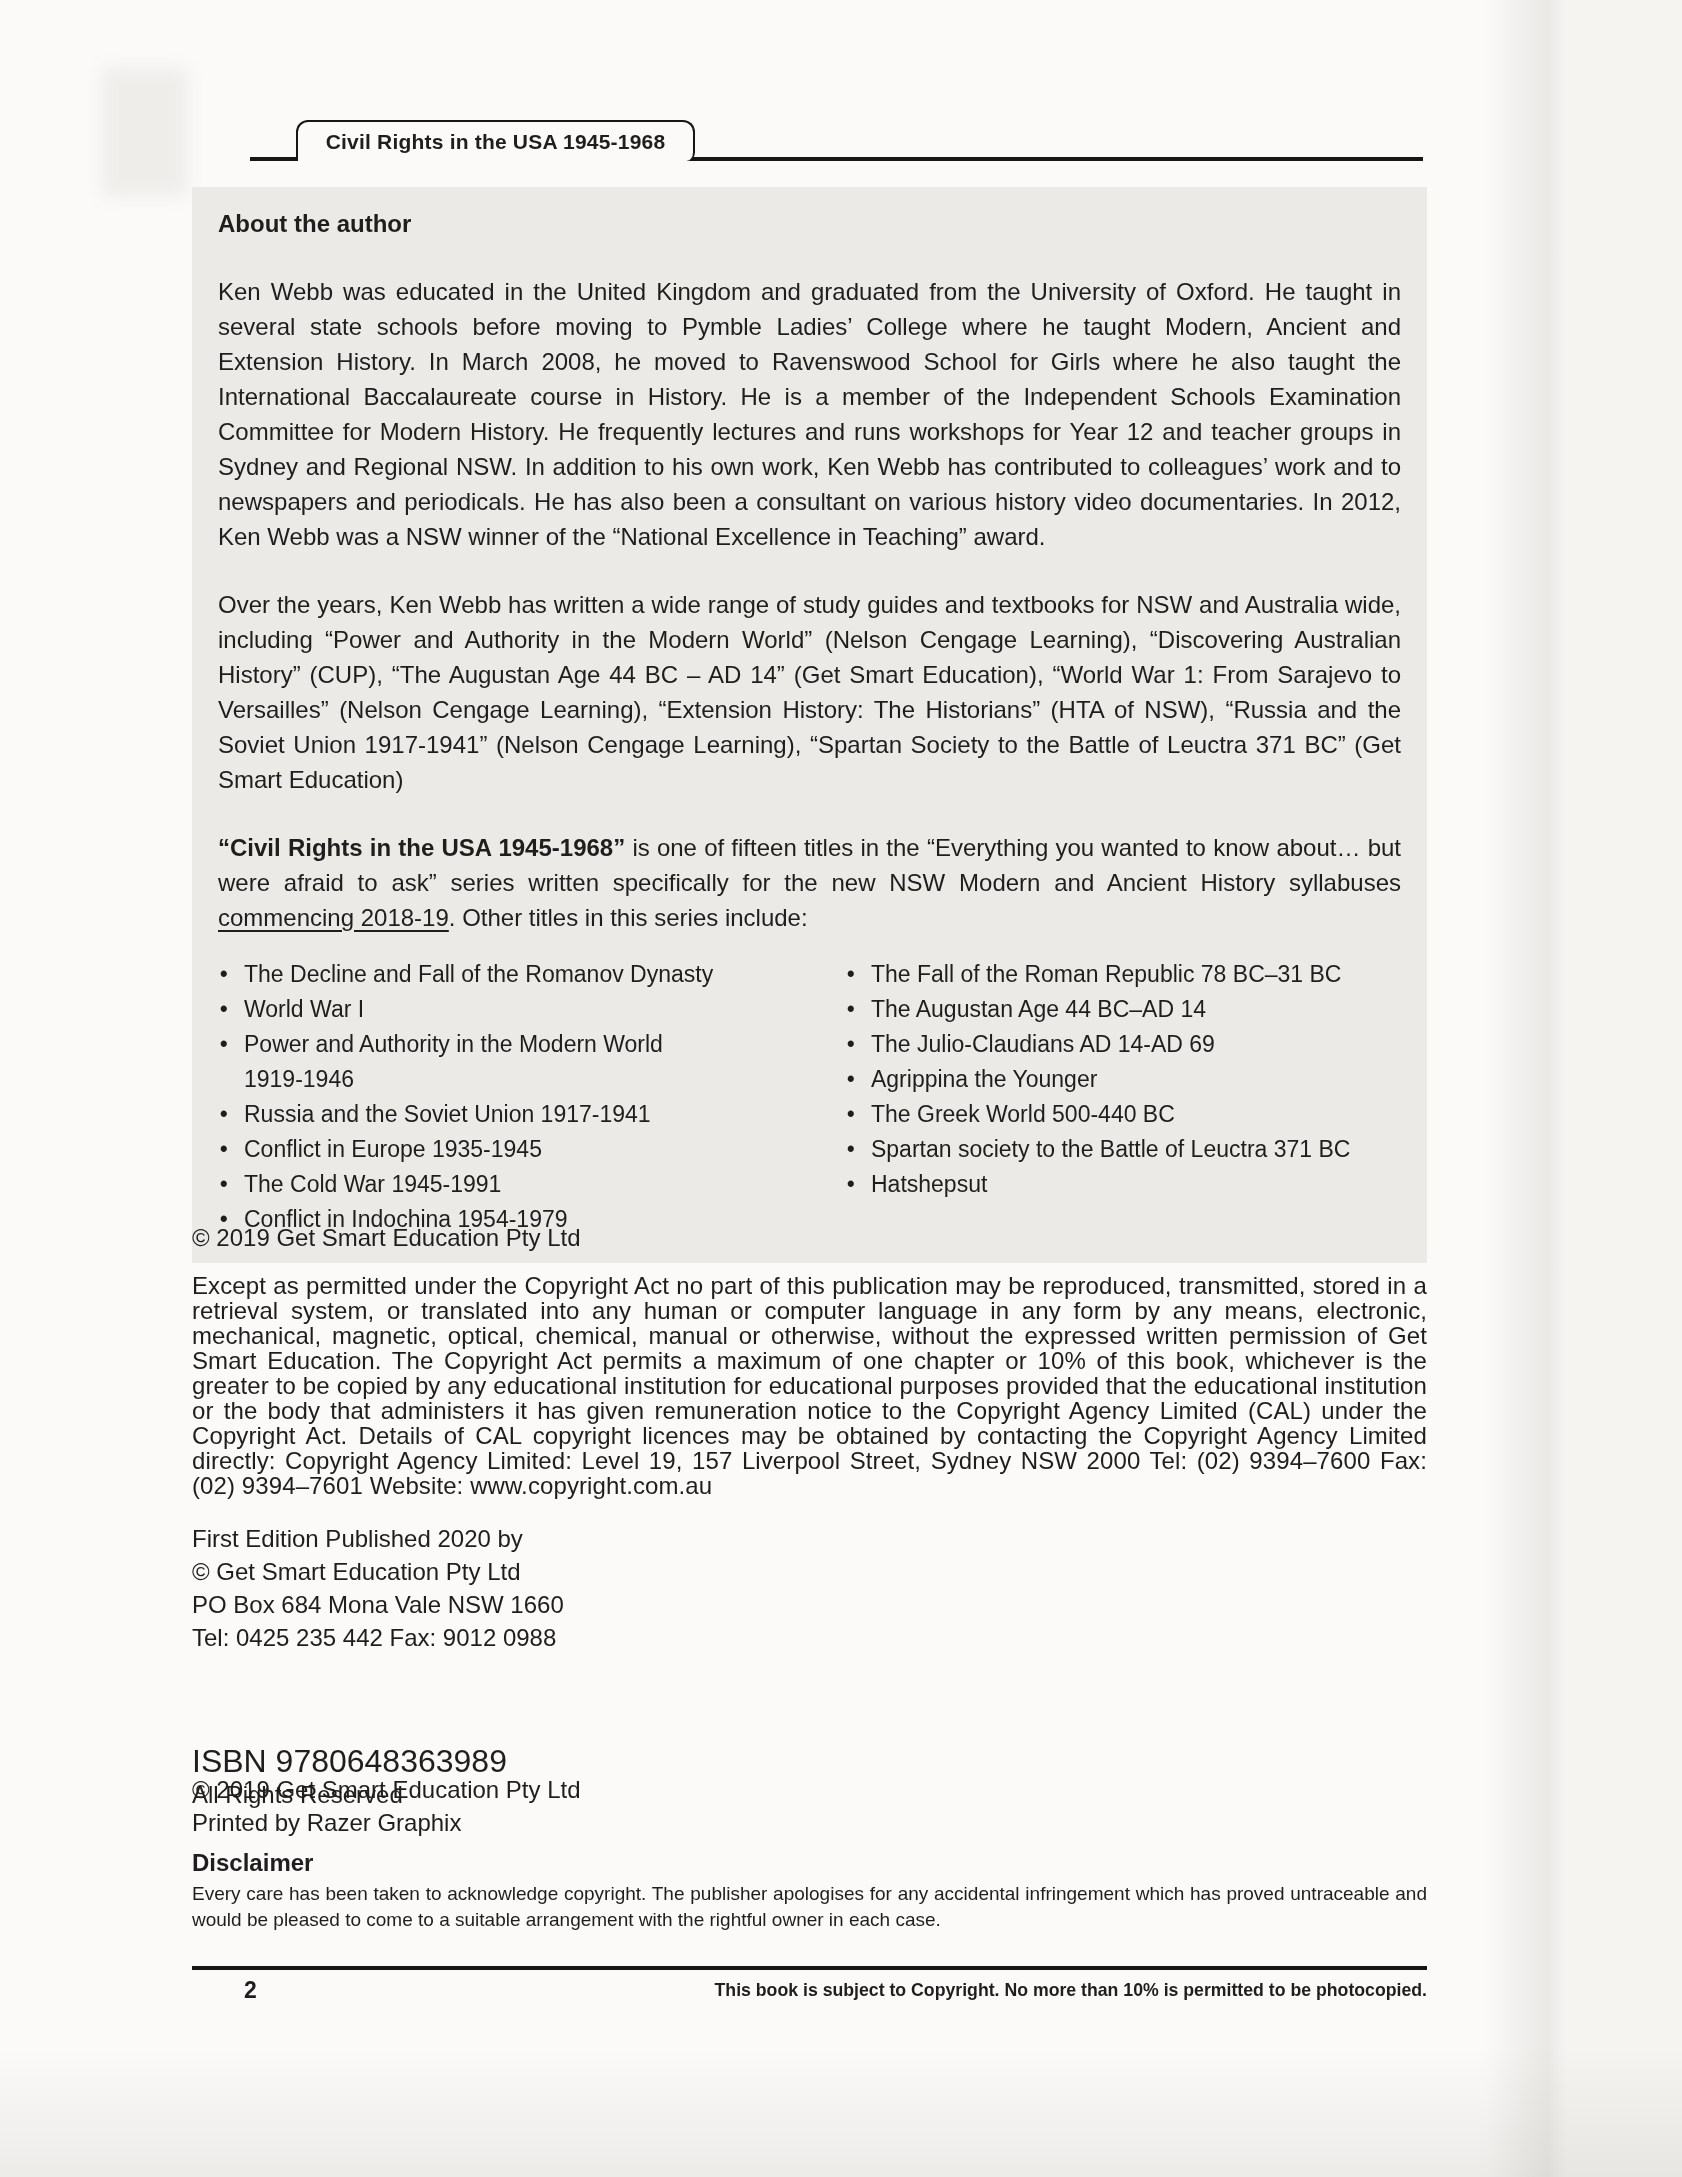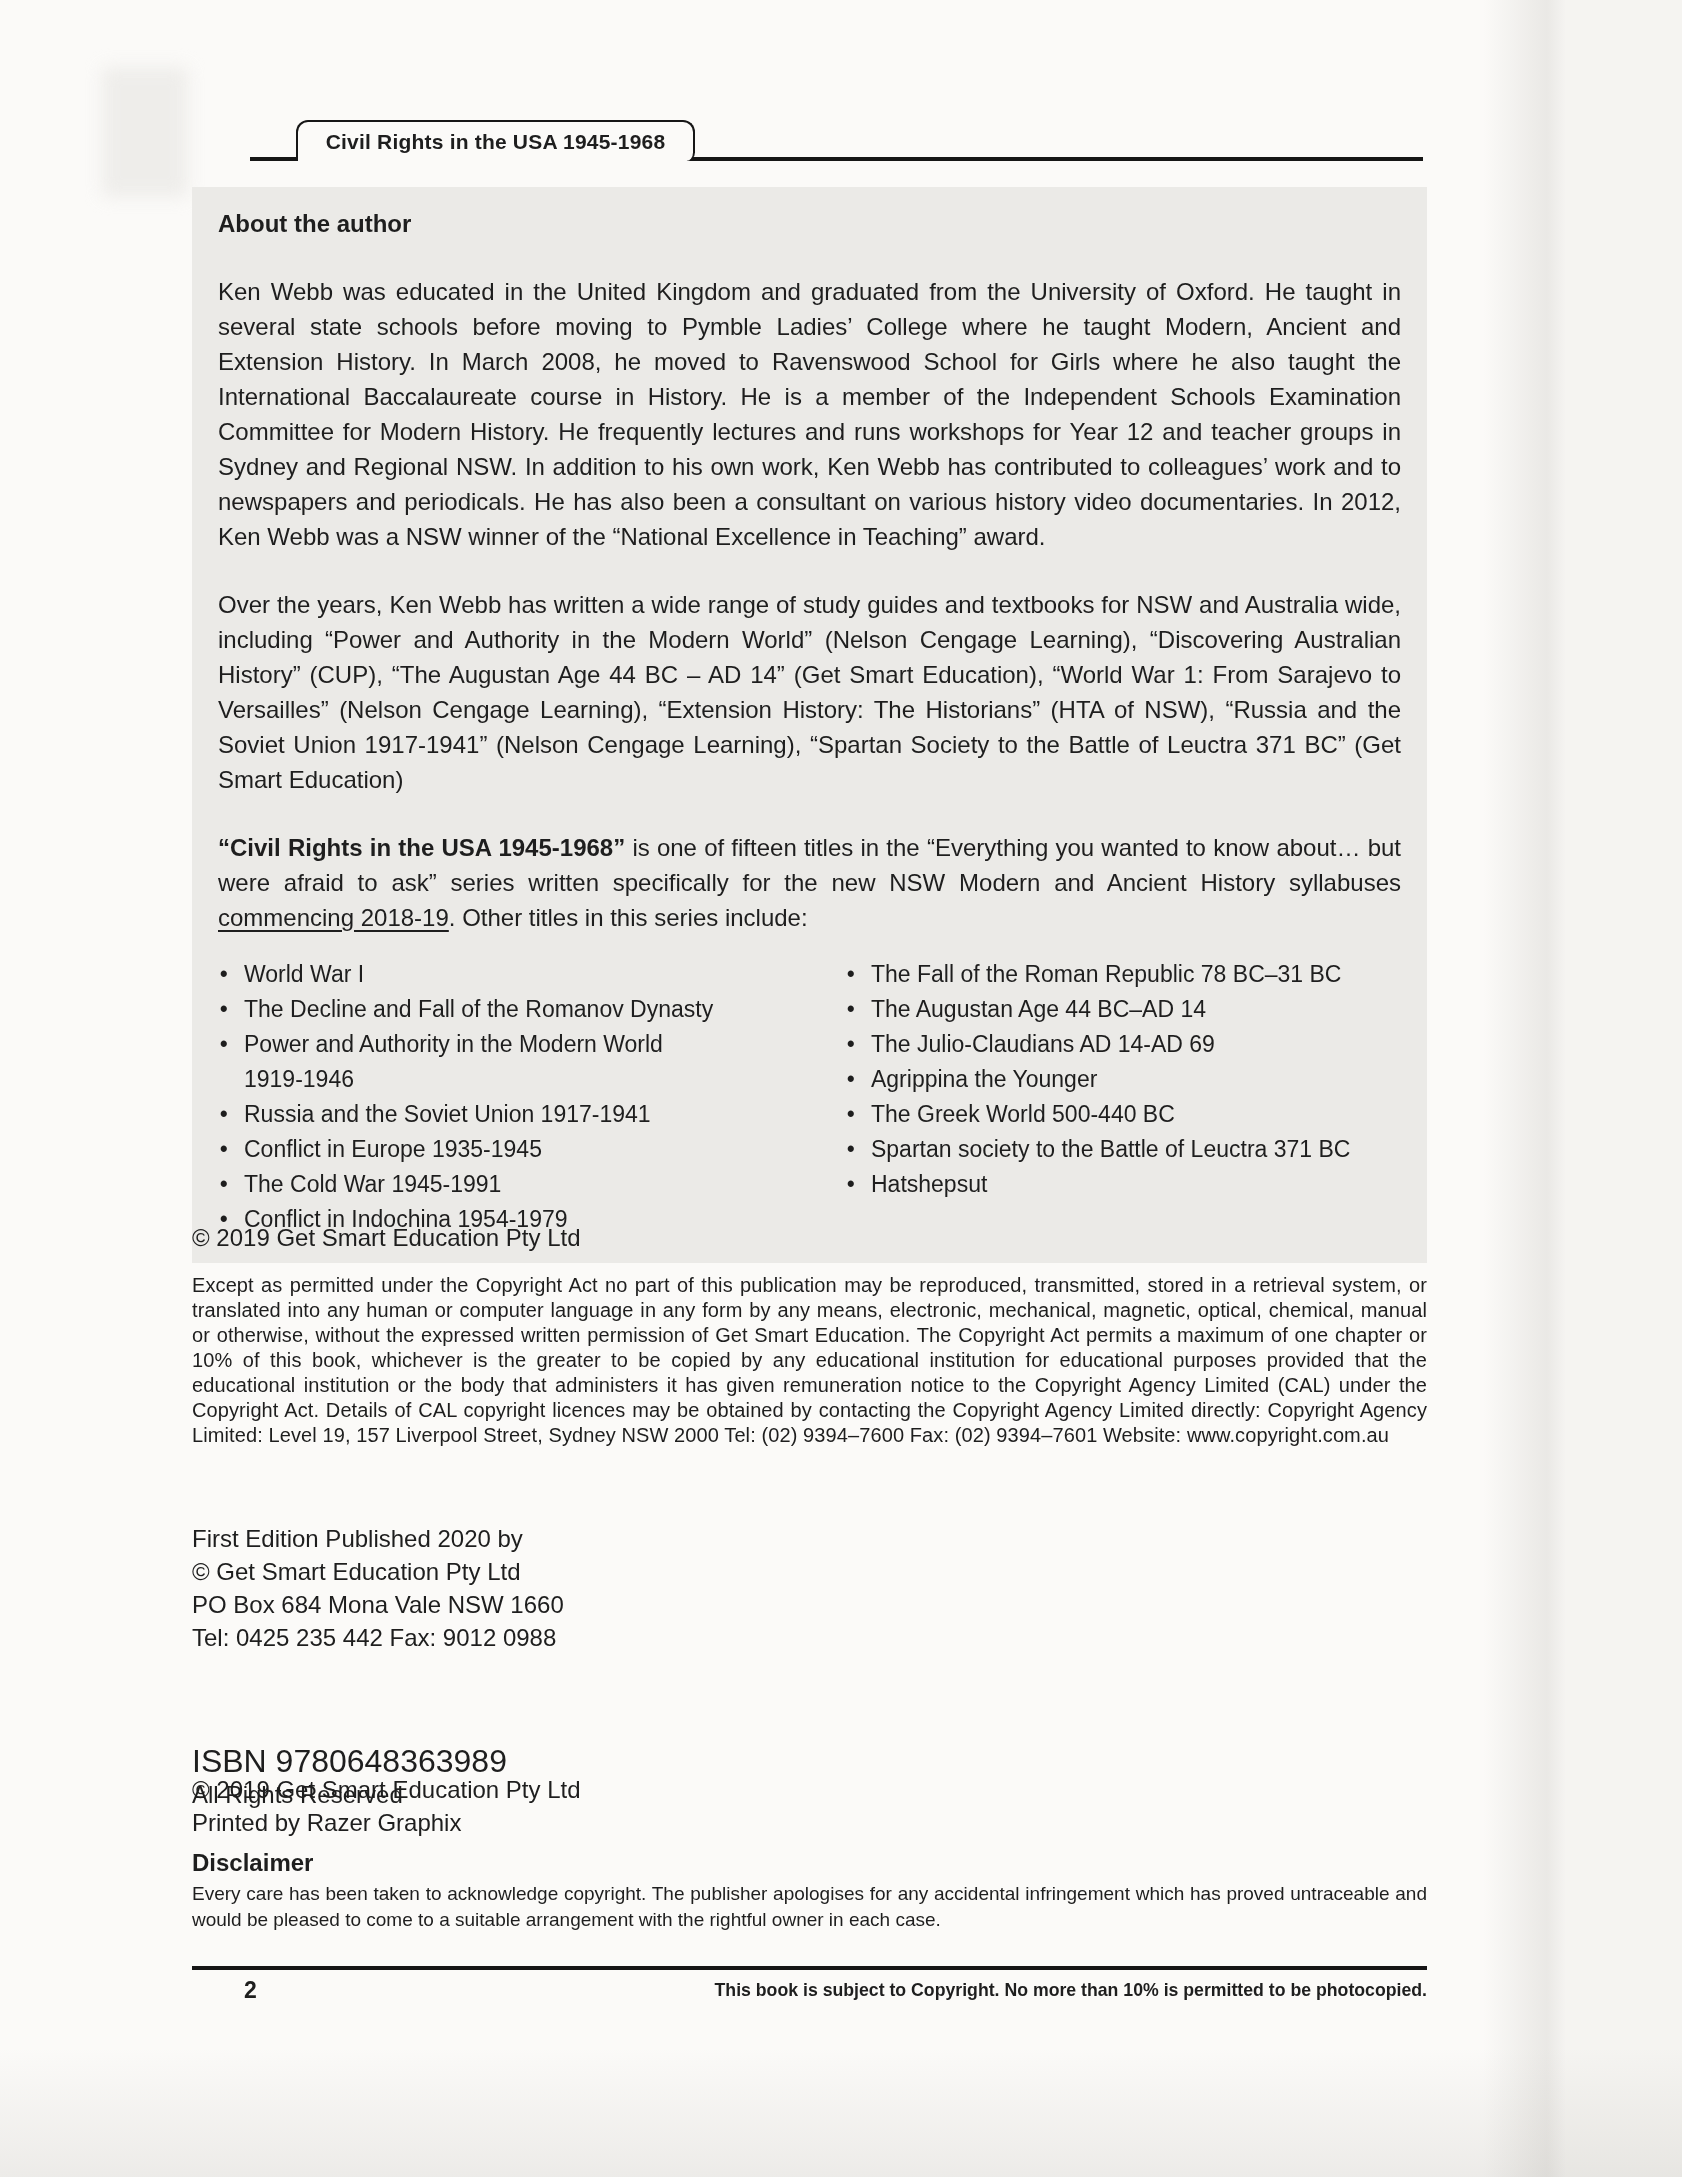--- a/index.html
+++ b/index.html
@@ -44,21 +44,21 @@
   .series-col.right { width:47%; }
   .series-col li {
     position:relative; padding-left:26px; font-size:23px; line-height:35px;
     white-space:pre-line;
   }
   .series-col li::before { content:"•"; position:absolute; left:1.7px; top:0; font-size:23px; }
 
   
   .blk { position:absolute; left:192px; width:1235px; }
   .copyright-line { top:1224px; font-size:24px; }
-  .legal { top:1273px; font-size:20px; line-height:25px; text-align:justify; letter-spacing:0.1px; }
+  .legal { top:1273px; font-size:24px; line-height:25px; text-align:justify; letter-spacing:0.1px; }
   .publisher { top:1522px; font-size:24px; line-height:33px; white-space:pre-line; }
   .rights { top:1781px; font-size:24px; }
   .isbn { top:1743px; font-size:32px; }
   .printblock { top:1773px; font-size:24px; line-height:33px; white-space:pre-line; }
   .disclaimer { top:1849px; }
   .disclaimer-heading { font-size:24px; font-weight:700; margin:0 0 3.5px 0; }
   .disclaimer-body { font-size:19px; line-height:26px; text-align:justify; margin:0; }
 
   
   .footer-rule { position:absolute; left:192px; top:1966px; width:1235px; height:3.5px; background:#161616; }
@@ -86,22 +86,22 @@
     <div class="about-heading">About the author</div>
 
     <p>Ken Webb was educated in the United Kingdom and graduated from the University of Oxford. He taught in several state schools before moving to Pymble Ladies’ College where he taught Modern, Ancient and Extension History. In March 2008, he moved to Ravenswood School for Girls where he also taught the International Baccalaureate course in History. He is a member of the Independent Schools Examination Committee for Modern History. He frequently lectures and runs workshops for Year 12 and teacher groups in Sydney and Regional NSW. In addition to his own work, Ken Webb has contributed to colleagues’ work and to newspapers and periodicals. He has also been a consultant on various history video documentaries. In 2012, Ken Webb was a NSW winner of the “National Excellence in Teaching” award.</p>
 
     <p>Over the years, Ken Webb has written a wide range of study guides and textbooks for NSW and Australia wide, including “Power and Authority in the Modern World” (Nelson Cengage Learning), “Discovering Australian History” (CUP), “The Augustan Age 44 BC – AD 14” (Get Smart Education), “World War 1: From Sarajevo to Versailles” (Nelson Cengage Learning), “Extension History: The Historians” (HTA of NSW), “Russia and the Soviet Union 1917-1941” (Nelson Cengage Learning), “Spartan Society to the Battle of Leuctra 371 BC” (Get Smart Education)</p>
 
     <p class="last"><span style="font-weight:700">“Civil Rights in the USA 1945-1968”</span><span> is one of fifteen titles in the “Everything you wanted to know about… but were afraid to ask” series written specifically for the new NSW Modern and Ancient History syllabuses </span><span class="u-underline">commencing 2018-19</span><span>. Other titles in this series include:</span></p>
 
     <div class="series-cols">
       <ul class="series-col left">
+        <li>The Decline and Fall of the Romanov Dynasty</li>
         <li>World War I</li>
-        <li>The Decline and Fall of the Romanov Dynasty</li>
         <li>Power and Authority in the Modern World
 1919-1946</li>
         <li>Russia and the Soviet Union 1917-1941</li>
         <li>Conflict in Europe 1935-1945</li>
         <li>The Cold War 1945-1991</li>
         <li>Conflict in Indochina 1954-1979</li>
       </ul>
       <ul class="series-col right">
         <li>The Fall of the Roman Republic 78 BC–31 BC</li>
         <li>The Augustan Age 44 BC–AD 14</li>

